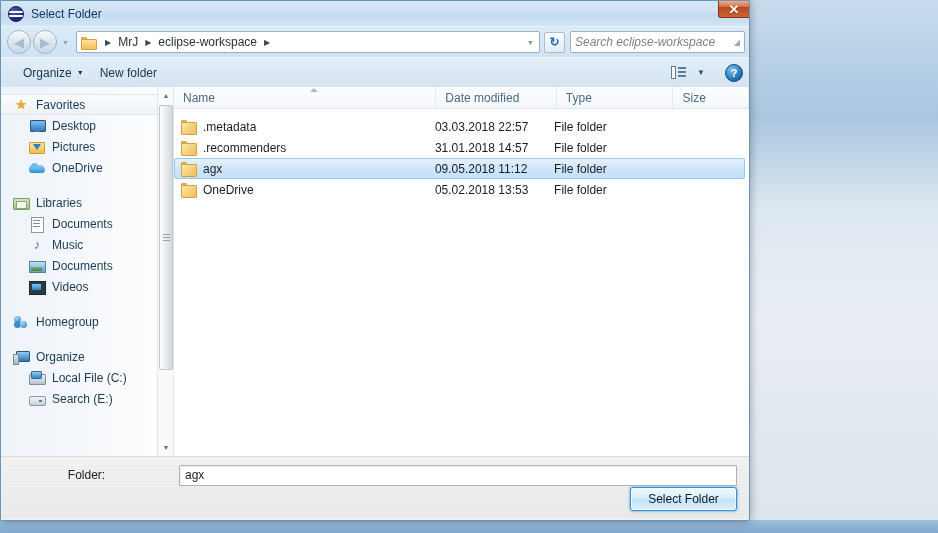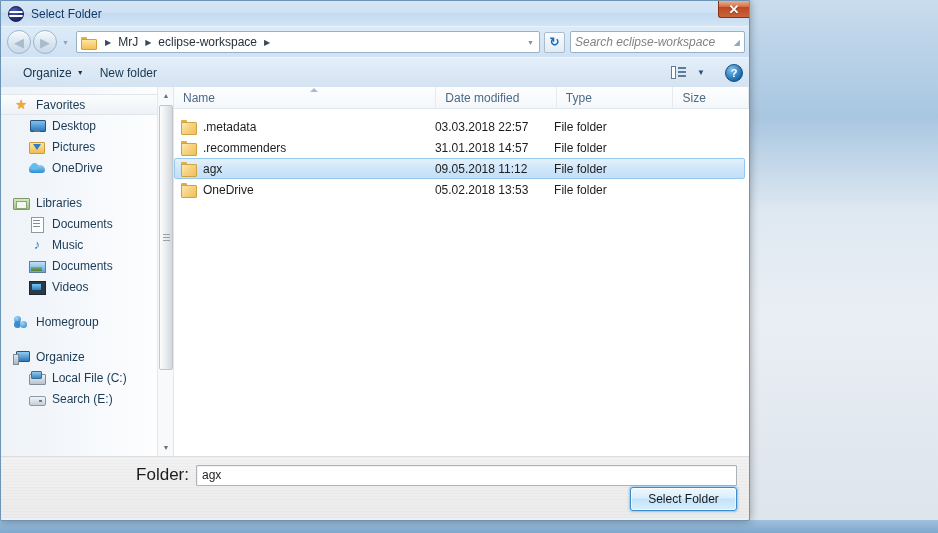--- a/index.html
+++ b/index.html
@@ -276,21 +276,21 @@
 
   
   #bottom {
     height: 62px; position: relative;
     background:
       repeating-linear-gradient(0deg, rgba(0,0,0,.018) 0 1px, transparent 1px 3px),
       linear-gradient(180deg,#f2f2f2,#ebebeb);
     border-top: 1px solid #dcdcdc;
   }
   #folder-row { display:flex; align-items:center; height:24px; margin-top: 6px; }
-  #folder-label { width: 178px; text-align: right; font-size: 17px; color: #1d1d1d; padding-right: 7px; margin-left: 17px; }
+  #folder-label { width: 178px; text-align: center; font-size: 12px; color: #1d1d1d; padding-right: 7px; }
   #folder-input {
     flex: 1; height: 21px; margin-right: 12px;
     background: #fff; border: 1px solid #aeb2b8; border-radius: 1px;
     display: flex; align-items: center; padding-left: 5px;
     font-size: 12px; color: #1d1d1d;
     box-shadow: inset 1px 1px 1px rgba(0,0,0,.06);
   }
   #button-row { position:absolute; right: 12px; bottom: 7px; display:flex; gap: 12px; }
   .dlgbtn {
     width: 107px; height: 24px; font-size: 12px; color: #16191c;

